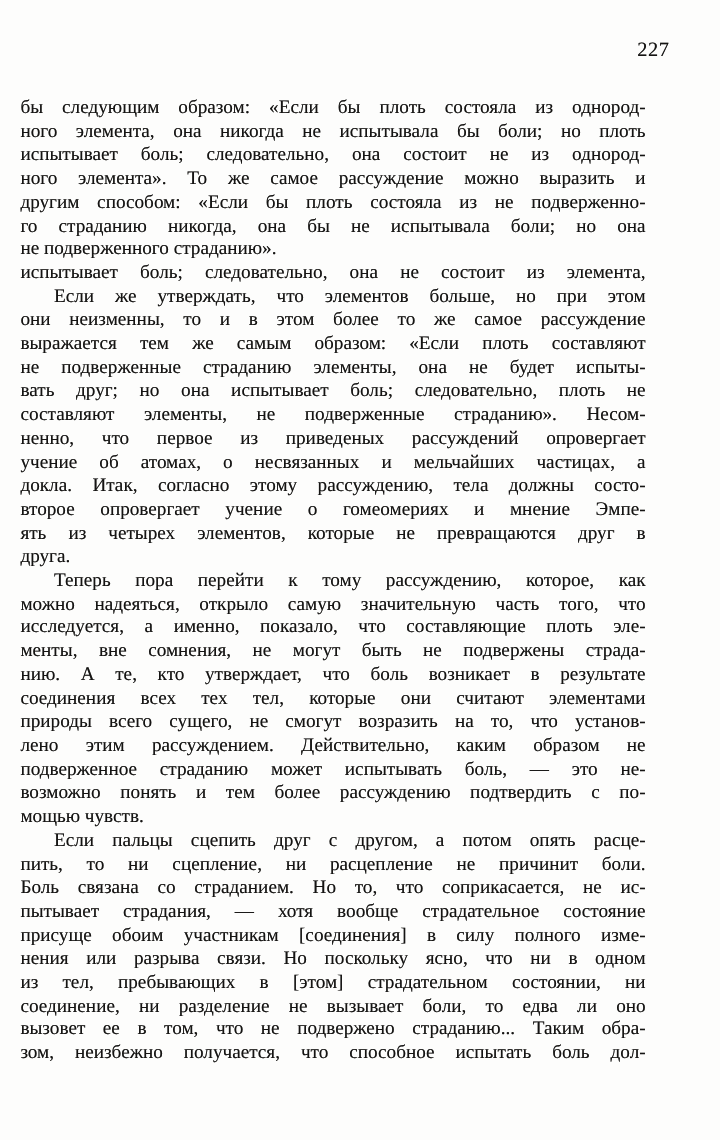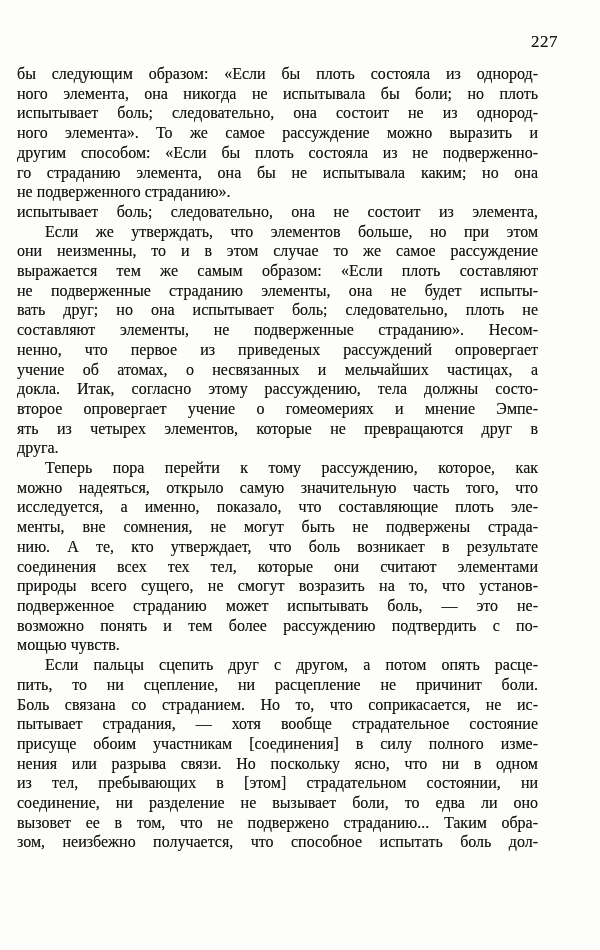--- a/index.html
+++ b/index.html
@@ -21,21 +21,21 @@
     padding: 32px 42px 0 17px;
   }
   .page-number {
     text-align: right;
     font-size: 17px;
     line-height: 20px;
     letter-spacing: 0.5px;
     text-shadow: 0 0 0.4px rgba(20,20,19,0.55);
   }
   .text-block {
-    margin-top: 12px;
+    margin-top: 28px;
     width: 521px;
   }
   .paragraph {
     margin: 0;
   }
   .line {
     font-size: 16px;
     line-height: 19.7px;
     white-space: normal;
     text-align: justify;
@@ -55,46 +55,47 @@
 
 <div class="page">
   <div class="page-number">227</div>
   <div class="text-block" id="text-block">
       <div class="paragraph">
         <div class="line">бы следующим образом: «Если бы плоть состояла из однород-</div>
         <div class="line">ного элемента, она никогда не испытывала бы боли; но плоть</div>
         <div class="line">испытывает боль; следовательно, она состоит не из однород-</div>
         <div class="line">ного элемента». То же самое рассуждение можно выразить и</div>
         <div class="line">другим способом: «Если бы плоть состояла из не подверженно-</div>
-        <div class="line">го страданию элемента, она бы не испытывала каким; но она</div>
+        <div class="line">го страданию никогда, она бы не испытывала боли; но она</div>
         <div class="line lastline">не подверженного страданию».</div>
         <div class="line">испытывает боль; следовательно, она не состоит из элемента,</div>
       </div>
       <div class="paragraph">
         <div class="line indent">Если же утверждать, что элементов больше, но при этом</div>
-        <div class="line">они неизменны, то и в этом случае то же самое рассуждение</div>
+        <div class="line">они неизменны, то и в этом более то же самое рассуждение</div>
         <div class="line">выражается тем же самым образом: «Если плоть составляют</div>
         <div class="line">не подверженные страданию элементы, она не будет испыты-</div>
         <div class="line">вать друг; но она испытывает боль; следовательно, плоть не</div>
         <div class="line">составляют элементы, не подверженные страданию». Несом-</div>
         <div class="line">ненно, что первое из приведеных рассуждений опровергает</div>
         <div class="line">учение об атомах, о несвязанных и мельчайших частицах, а</div>
         <div class="line">докла. Итак, согласно этому рассуждению, тела должны состо-</div>
         <div class="line">второе опровергает учение о гомеомериях и мнение Эмпе-</div>
         <div class="line">ять из четырех элементов, которые не превращаются друг в</div>
         <div class="line lastline">друга.</div>
       </div>
       <div class="paragraph">
         <div class="line indent">Теперь пора перейти к тому рассуждению, которое, как</div>
         <div class="line">можно надеяться, открыло самую значительную часть того, что</div>
         <div class="line">исследуется, а именно, показало, что составляющие плоть эле-</div>
         <div class="line">менты, вне сомнения, не могут быть не подвержены страда-</div>
         <div class="line">нию. А те, кто утверждает, что боль возникает в результате</div>
         <div class="line">соединения всех тех тел, которые они считают элементами</div>
         <div class="line">природы всего сущего, не смогут возразить на то, что установ-</div>
+        <div class="line">лено этим рассуждением. Действительно, каким образом не</div>
         <div class="line">подверженное страданию может испытывать боль, — это не-</div>
         <div class="line">возможно понять и тем более рассуждению подтвердить с по-</div>
         <div class="line lastline">мощью чувств.</div>
       </div>
       <div class="paragraph">
         <div class="line indent">Если пальцы сцепить друг с другом, а потом опять расце-</div>
         <div class="line">пить, то ни сцепление, ни расцепление не причинит боли.</div>
         <div class="line">Боль связана со страданием. Но то, что соприкасается, не ис-</div>
         <div class="line">пытывает страдания, — хотя вообще страдательное состояние</div>
         <div class="line">присуще обоим участникам [соединения] в силу полного изме-</div>

